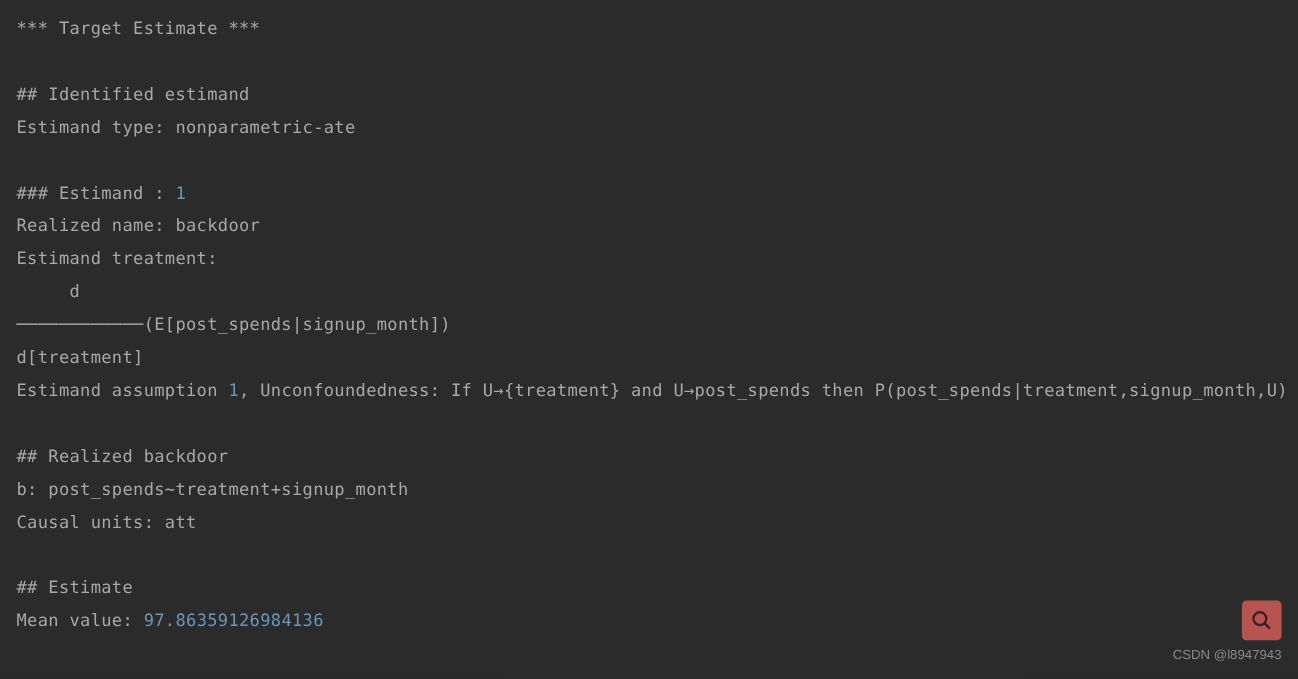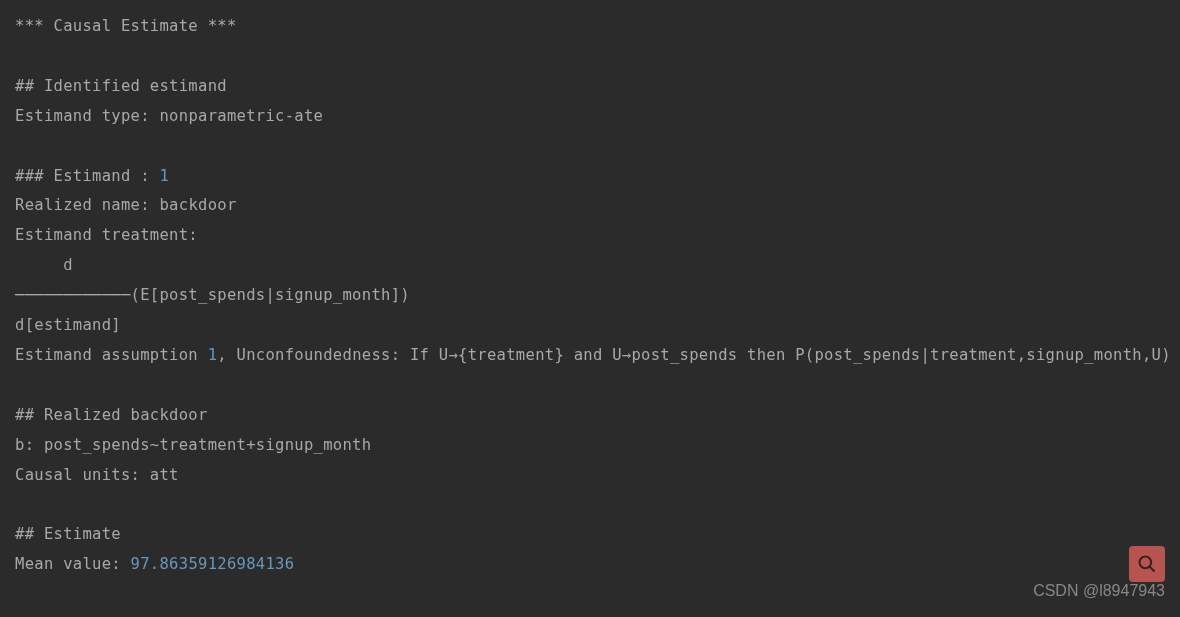--- a/index.html
+++ b/index.html
@@ -24,21 +24,21 @@
       font-family: inherit;
       white-space: pre;
     }
     .num {
       color: #6897bb;
     }
     .watermark {
       position: absolute;
       bottom: 10px;
       right: 15px;
-      font-size: 16px;
+      font-size: 12px;
       color: #888;
       font-family: Arial, sans-serif;
       letter-spacing: 0;
     }
     .search-btn {
       position: absolute;
       bottom: 35px;
       right: 15px;
       width: 36px;
       height: 36px;
@@ -53,31 +53,31 @@
       width: 20px;
       height: 20px;
       stroke: #3a2020;
       stroke-width: 2.5;
       fill: none;
     }
   </style>
 </head>
 <body>
 
-<pre><span>*** Causal Estimate ***</span>
+<pre><span>*** Target Estimate ***</span>
 
 <span>## Identified estimand</span>
 <span>Estimand type: </span><span>nonparametric-ate</span>
 
 <span>### Estimand : </span><span class="num">1</span>
 <span>Realized name: </span><span>backdoor</span>
 <span>Estimand treatment:</span>
 <span>     d                                   </span>
 <span>────────────(E[post_spends|signup_month])</span>
-<span>d[estimand]                             </span>
+<span>d[treatment]                             </span>
 <span>Estimand assumption </span><span class="num">1</span><span>, Unconfoundedness: If U→{treatment} and U→post_spends then P(post_spends|treatment,signup_month,U) = P(post_spends|treatment,signup_month)</span>
 
 <span>## Realized backdoor</span>
 <span>b: post_spends~treatment+signup_month</span>
 <span>Causal units: </span><span>att</span>
 
 <span>## Estimate</span>
 <span>Mean value: </span><span class="num">97.86359126984136</span></pre>
 
 <div class="search-btn">

